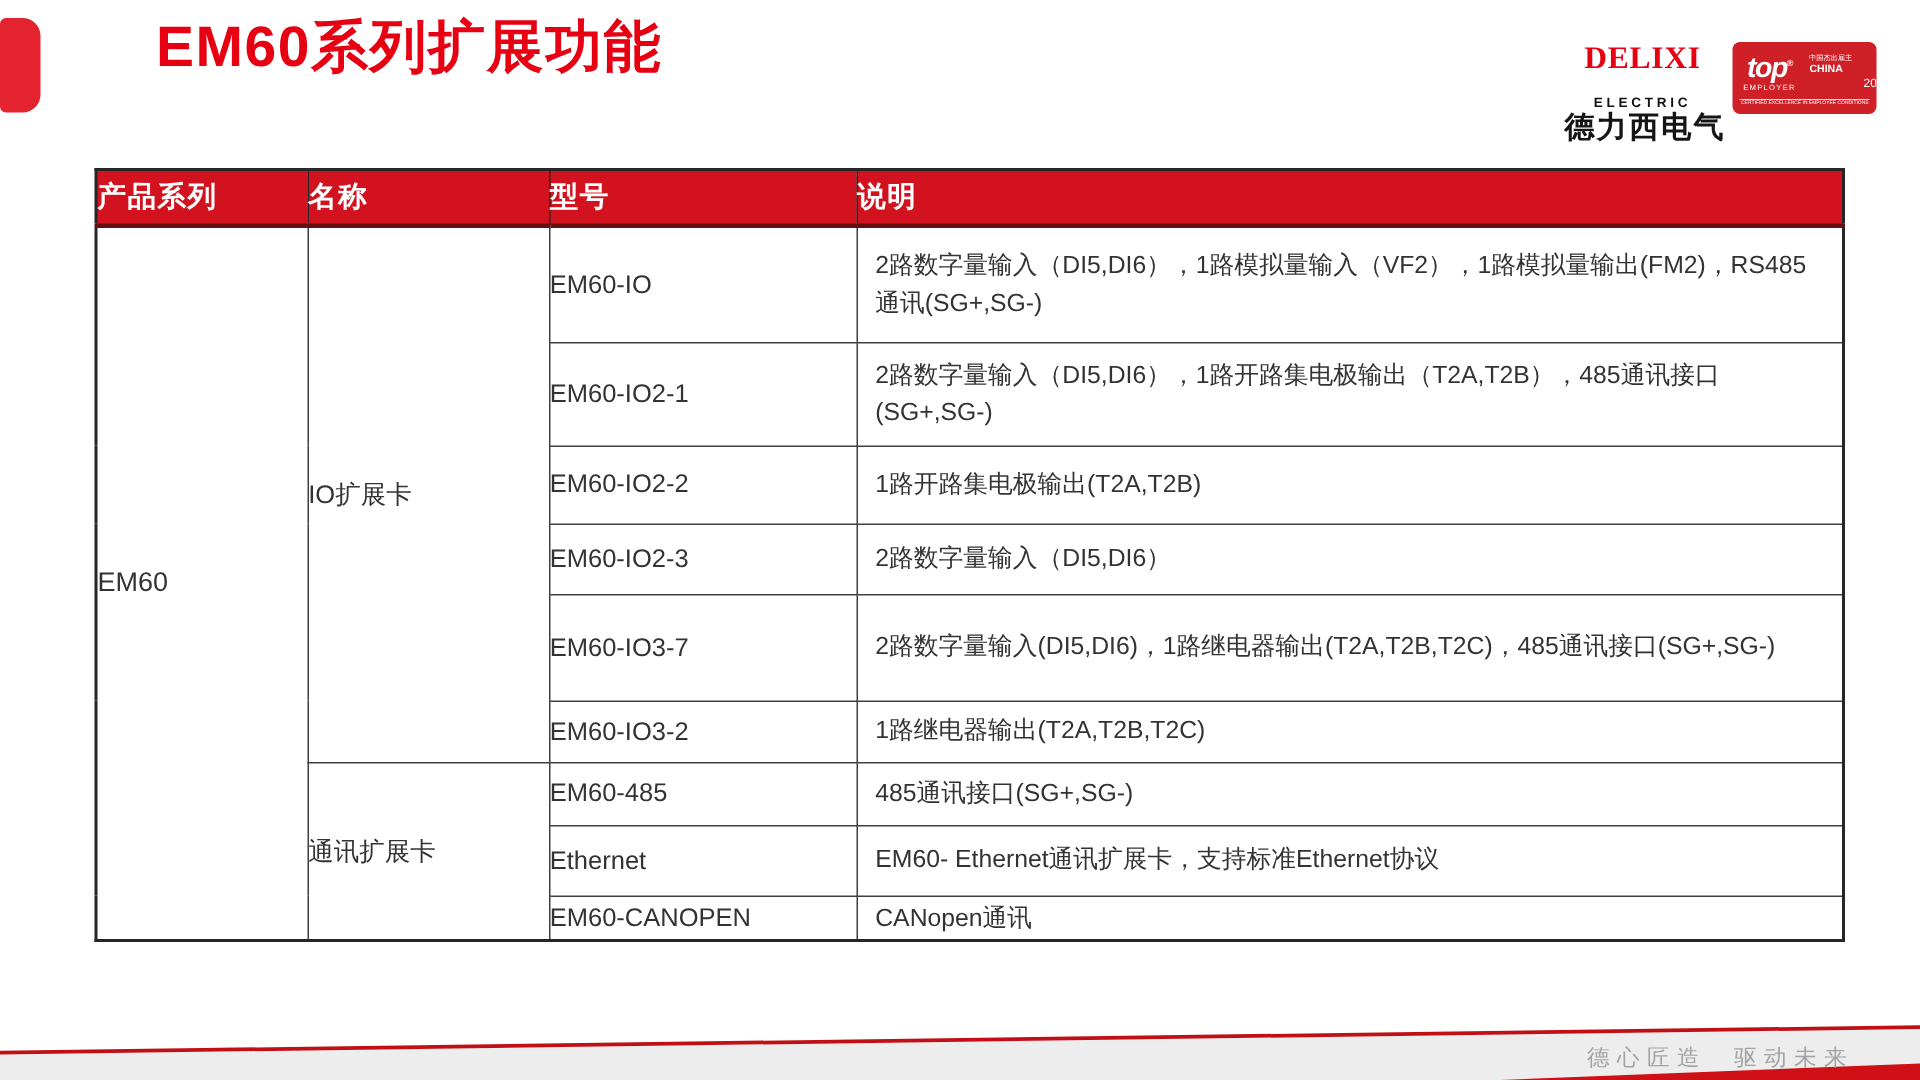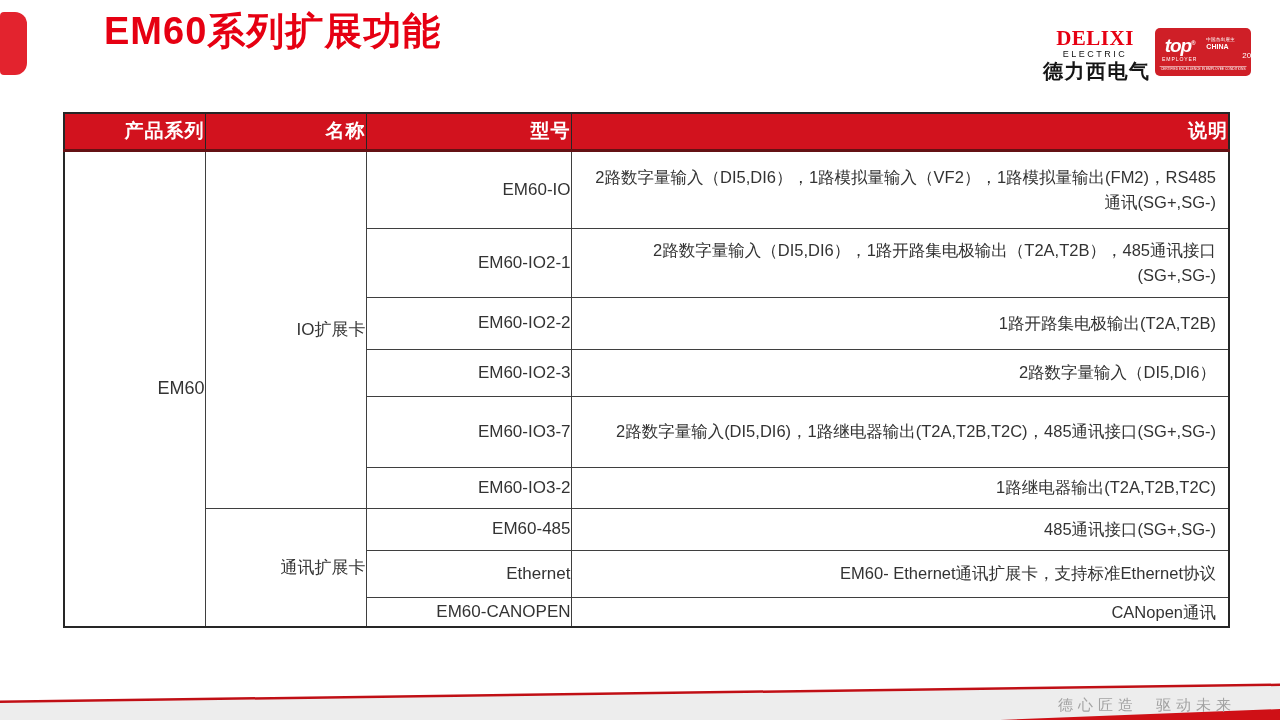--- a/index.html
+++ b/index.html
@@ -12,42 +12,42 @@
   .accent-bar { position:absolute; left:0; top:12px; width:27px; height:63px;
     background:#e3232e; border-radius:4px 12px 12px 4px; }
   .title { position:absolute; left:64px; top:6px; font-size:38px; font-weight:800;
     color:#e60012; letter-spacing:1px; white-space:nowrap;margin-left:40px; }
 
   .brandgroup { position:absolute; left:1042px; top:28px; width:210px; height:52px;
     display:flex; align-items:flex-start;justify-content:center; }
   .delixi { width:104px; text-align:center; line-height:1; }
   .dlx-en { font-family:"Liberation Serif", serif; font-weight:900; font-size:21px;
     color:#e60012; letter-spacing:.5px; }
-  .dlx-sub { font-size:9px; font-weight:normal; color:#111; letter-spacing:2.5px; margin-top:1px; }
+  .dlx-sub { font-size:9px; font-weight:bold; color:#111; letter-spacing:2.5px; margin-top:15px; }
   .dlx-cn { font-size:20px; font-weight:800; color:#151515; letter-spacing:1.5px; margin-top:2px; white-space:nowrap; }
 
   .badge { margin-left:8px; width:96px; height:48px; background:#cf1f27; border-radius:5px;
     color:#fff; display:flex; flex-direction:column; overflow:hidden; padding:3px 4px 2px 4px; }
   .badge-main { flex:1; display:flex; align-items:center; }
   .badge-left { width:50%; text-align:center; line-height:1; }
   .badge-top { font-weight:800; font-size:19px; letter-spacing:-1px; font-style:italic; }
   .badge-top sup { font-size:6px; font-style:normal; }
   .badge-employer { font-size:6px; letter-spacing:1px; margin-top:1px; transform:scale(.85); }
   .badge-divider { width:1px; height:26px; background:#ffffff; margin:0 3px; }
   .badge-right { flex:1; line-height:1.15; text-align:left; }
   .badge-cn { font-size:6px; transform:scale(.8); transform-origin:left center; white-space:nowrap; }
   .badge-country { font-size:7px; font-weight:bold; }
   .badge-year { font-size:8px;margin-left:36px; }
   .badge-caption { border-top:1px solid #fff; font-size:6px; transform:scale(.55);
     transform-origin:center top; white-space:nowrap; text-align:center; padding-top:1px; width:180%; margin-left:-40%; }
 
   
   table.spec { position:absolute; left:63px; top:112px; width:1165px;
     border-collapse:collapse; table-layout:fixed; border:2px solid #262626; }
-  .spec th, .spec td { border:1px solid #3f3f3f; text-align:right; vertical-align:middle;
+  .spec th, .spec td { border:1px solid #3f3f3f; text-align:left; vertical-align:middle;
     color:#333333; font-weight:normal;margin-top:12px; }
   .spec thead th { height:37px; background:#d2121e; color:#ffffff; font-size:19px;
     font-weight:bold; letter-spacing:1px; border-color:#262626; border-bottom:3px solid #641114; }
   .c-product { font-size:18px; }
   .c-group   { font-size:17px; }
   .c-model   { font-size:17px; }
   .c-desc    { font-size:16.5px; padding:2px 12px; line-height:1.5; }
   tr.h78 { height:78px; } tr.h69 { height:69px; } tr.h52 { height:52px; }
   tr.h47 { height:47px; } tr.h71 { height:71px; } tr.h41 { height:41px; }
   tr.h42 { height:42px; } tr.h45 { height:30px; }

